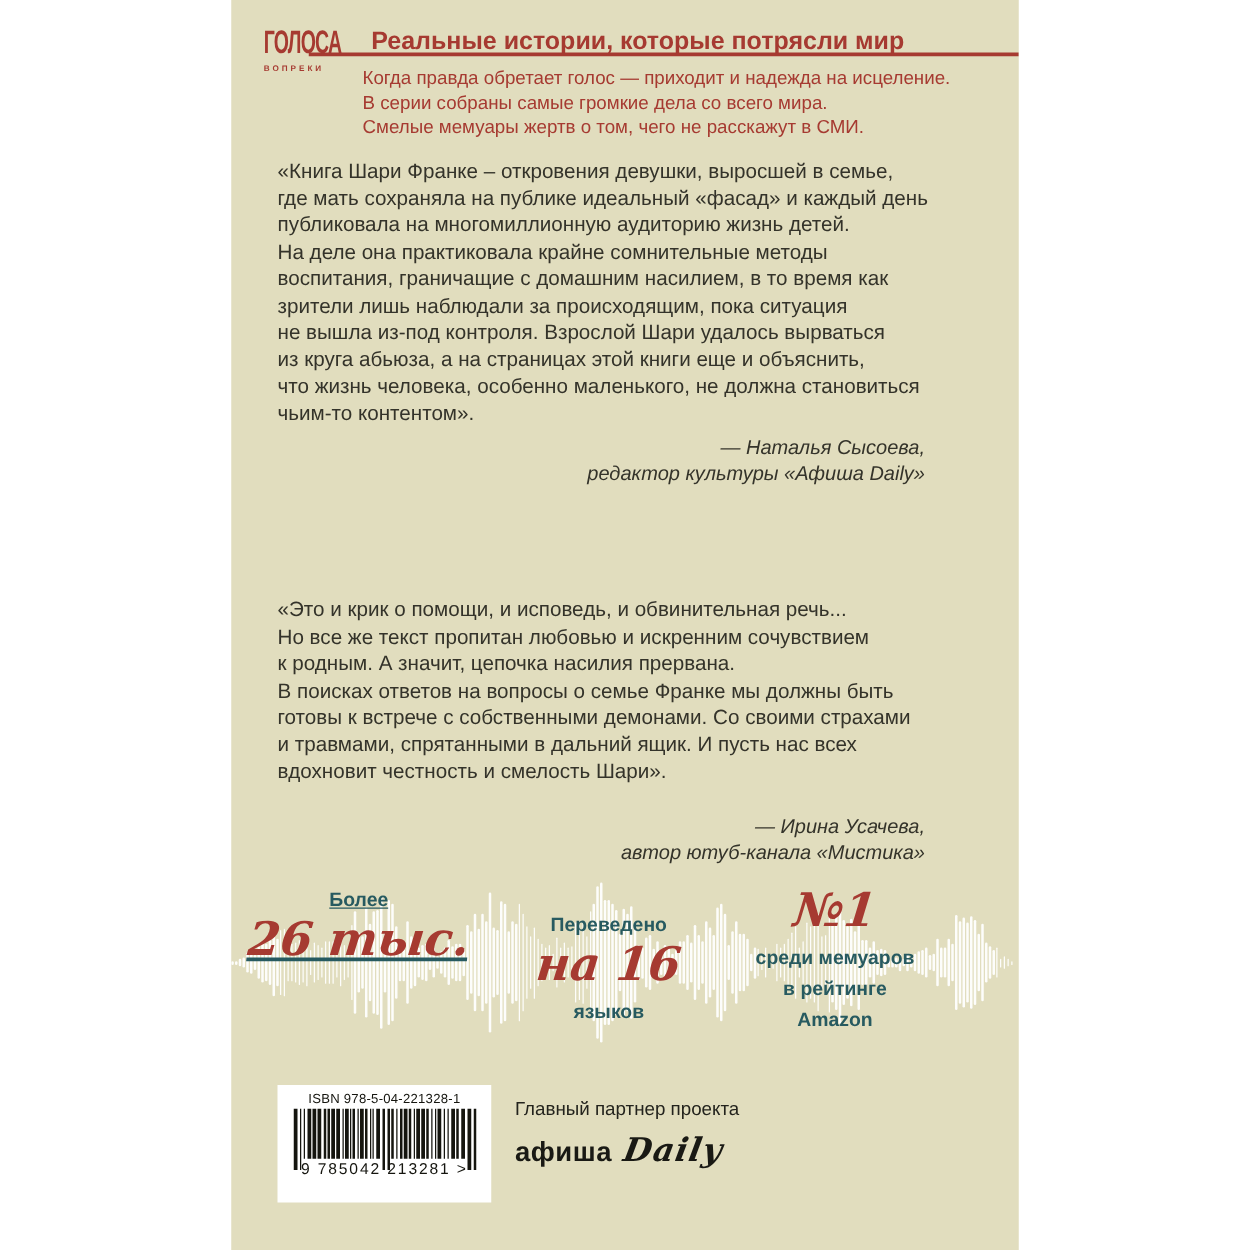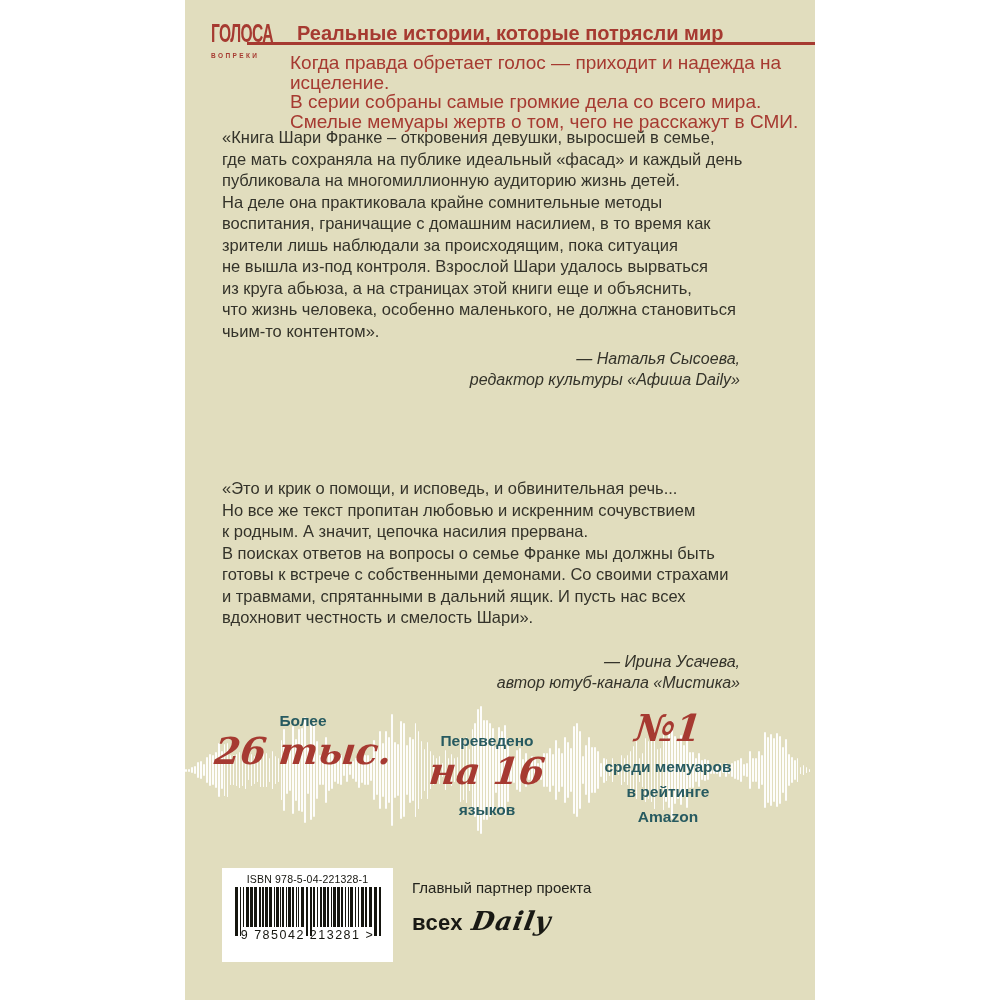--- a/index.html
+++ b/index.html
@@ -9,21 +9,21 @@
          background:var(--bg,#e1ddbe);overflow:hidden;}
 
   
   .logo{position:absolute;left:26px;top:20px;color:var(--red,#a63a31);z-index:2;}
   .logo-main{font-size:26px;font-weight:700;line-height:1;letter-spacing:-1px;
              transform:scaleX(.6);transform-origin:left top;white-space:nowrap;}
   .logo-sub{margin-top:6px;font-size:6.5px;font-weight:700;letter-spacing:2.4px;white-space:nowrap;}
   .red-rule{position:absolute;left:62px;right:0;top:42px;height:3px;background:var(--red,#a63a31);}
   .series-title{position:absolute;left:112px;top:22px;font-size:20px;font-weight:700;
                 color:var(--red,#a63a31);}
-  .series-desc{position:absolute;left:105px;top:53px;font-size:19px;line-height:19.5px;
+  .series-desc{position:absolute;left:105px;top:53px;font-size:15px;line-height:19.5px;
                color:var(--red,#a63a31);white-space:pre-line;}
 
   
   .quote{position:absolute;left:37px;width:560px;font-size:16.5px;line-height:21.5px;
          color:#34332a;white-space:pre-line;}
   .quote-1{top:127px;}
   .quote-2{top:478px;}
   .attrib{position:absolute;right:75px;text-align:right;font-style:italic;font-size:16px;
           line-height:20.5px;color:#34332a;white-space:pre-line;}
   .attrib-1{top:349px;}
@@ -37,21 +37,21 @@
   .wave{position:absolute;inset:0;display:flex;align-items:center;}
   .wave i{display:block;flex:0 0 auto;width:1.7px;margin-right:1.3px;
           background:rgba(255,255,255,.93);border-radius:1px;}
   .stat{position:absolute;text-align:center;color:var(--teal,#275a60);font-weight:700;z-index:2;}
   .stat-top{font-size:15.5px;line-height:20px;}
   .stat-top:empty{display:none;}
   .stat-big{font-family:"DejaVu Serif", serif;font-style:italic;font-weight:700;
             color:var(--red,#a63a31);font-size:37px;line-height:1.02;margin-top:2px;
             transform:skewX(-6deg);}
   .stat-rest{font-size:15.5px;line-height:25px;white-space:pre-line;margin-top:6px;}
-  .stat-1{left:18px;top:16px;width:200px;}
+  .stat-1{left:2px;top:16px;width:200px;text-decoration:underline;}
   .stat-2{left:207px;top:36px;width:190px;}
   .stat-3{left:388px;top:13px;width:190px;}
 
   
   .barcode-box{position:absolute;left:37px;top:868px;width:171px;height:94px;background:#ffffff;
                display:flex;flex-direction:column;align-items:center;padding-top:5px;
                box-sizing:border-box;}
   .isbn{font-size:10.5px;color:#15150f;letter-spacing:.2px;white-space:nowrap;}
   .bars{height:40px;width:146px;margin-top:2px;display:flex;align-items:flex-start;overflow:visible;}
   .bars i{display:block;flex:0 0 auto;background:#15150f;height:40px;}
@@ -384,18 +384,18 @@
           <i style="width: 2px; margin-right: 2px;"></i>
           <i style="width: 3px; margin-right: 2px;"></i>
           <i class="g" style="width: 3px; margin-right: 2px;"></i>
           <i class="g" style="width: 2px; margin-right: 1px;"></i>
         </div>
       <div class="digits">9 785042 213281 &gt;</div>
     </div>
 
     <div class="partner-label">Главный партнер проекта</div>
     <div class="partner-logo">
-      <span class="afisha-word">всех</span>
+      <span class="afisha-word">афиша</span>
       <span class="afisha-script">Daily</span>
     </div>
 
   </div>
 </div>
 
 </body></html>

